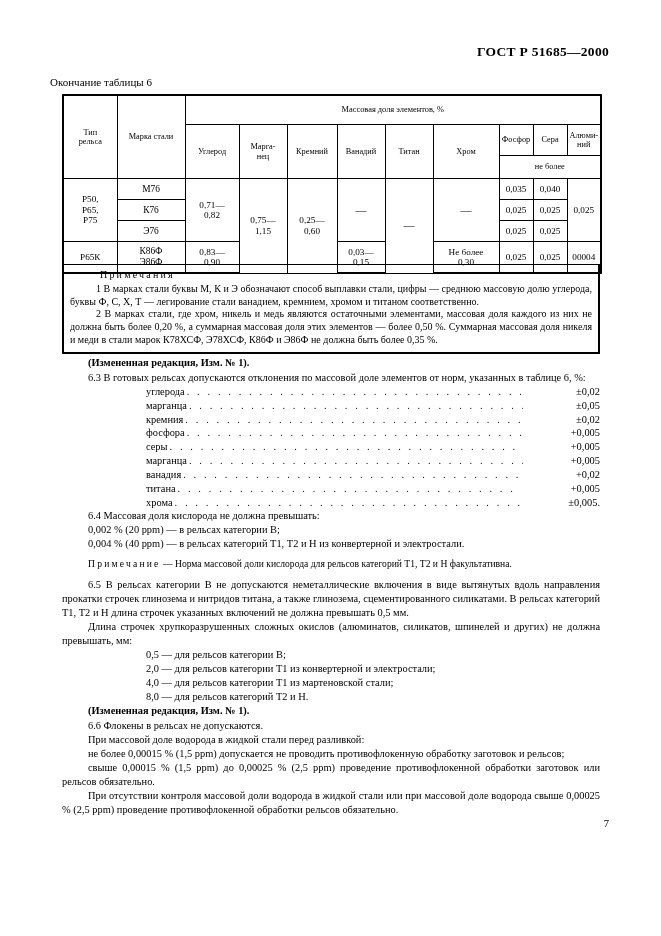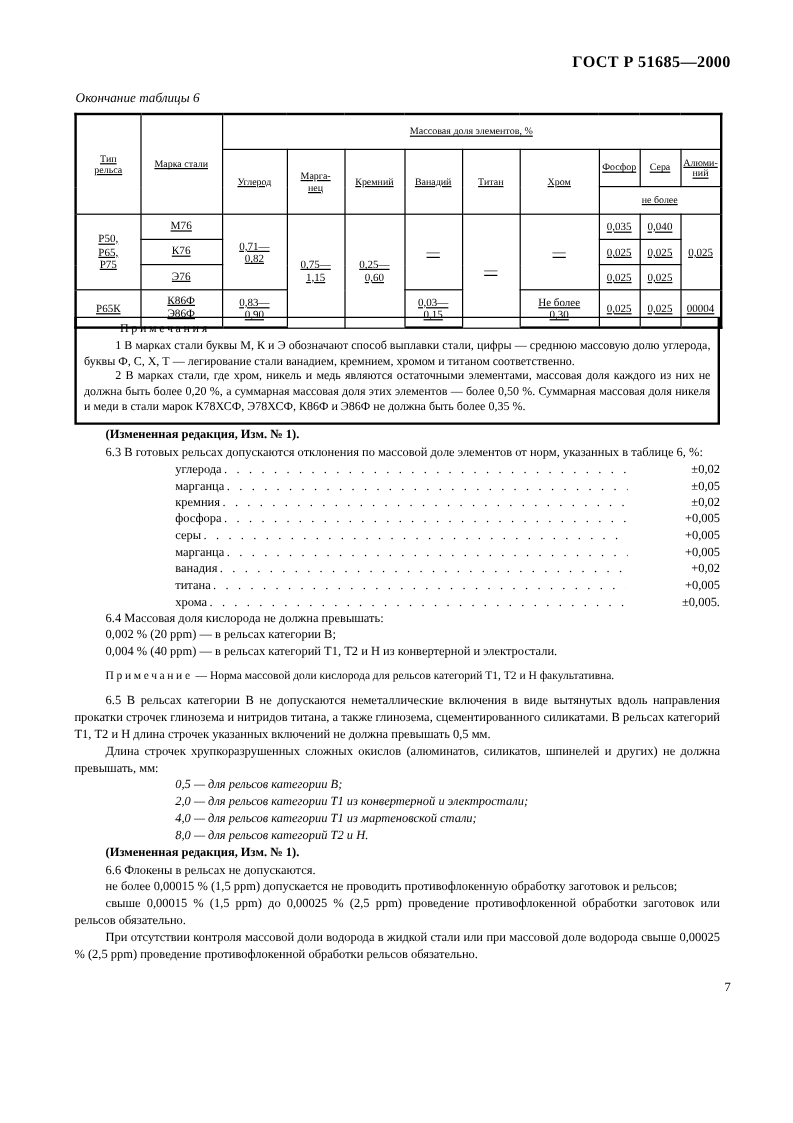--- a/index.html
+++ b/index.html
@@ -29,22 +29,21 @@
     right: 52px;
     font-family: "Liberation Serif", serif;
     font-weight: bold;
     font-size: 13.5px;
     letter-spacing: 0.3px;
   }
   
   .table-caption {
     position: absolute;
     top: 76px;
-    left: 63px;
-    font-style: italic;
+    left: 50px;
     font-size: 11px;
   }
   
   .tbl-wrap {
     position: absolute;
     left: 62px;
     top: 94px;
     width: 538px;
   }
   table.gost {
@@ -53,21 +52,20 @@
     table-layout: fixed;
     font-size: 8.3px;
     line-height: 1.12;
   }
   table.gost td, table.gost th {
     border: 1px solid #000;
     text-align: center;
     vertical-align: middle;
     padding: 1px 1px;
     font-weight: normal;
-    text-decoration: underline;
   }
   table.gost .outerT { border-top-width: 2px; }
   table.gost .outerL { border-left-width: 2px; }
   table.gost .outerR { border-right-width: 2px; }
   table.gost .outerB { border-bottom-width: 2px; }
   .h-span { font-size: 8.4px; }
   .cellnum { font-size: 9.2px; }
   .cellname { font-size: 9.4px; }
   .celltype { font-size: 9.2px; line-height: 1.18; }
   .dash { font-size: 11px; line-height: 1; }
@@ -128,21 +126,21 @@
 
   .note-inline {
     margin: 7px 0 0 0;
     padding-left: 26px;
     font-size: 9.6px;
     text-indent: 0;
   }
   .note-inline .nsp { letter-spacing: 2.2px; }
 
   .sub-list { margin: 0; padding-left: 84px; }
-  .sub-list div { line-height: 1.345; font-style: italic; }
+  .sub-list div { line-height: 1.345; }
 
   .page-num {
     position: absolute;
     right: 52px;
     top: 818px;
     font-size: 10.5px;
   }
 </style>
 </head>
 <body>
@@ -310,20 +308,21 @@
     <div class="sub-list">
       <div>0,5 — для рельсов категории В;</div>
       <div>2,0 — для рельсов категории Т1 из конвертерной и электростали;</div>
       <div>4,0 — для рельсов категории Т1 из мартеновской стали;</div>
       <div>8,0 — для рельсов категорий Т2 и Н.</div>
     </div>
 
     <div class="bold-line">(Измененная редакция, Изм. № 1).</div>
 
     <p class="para">6.6  Флокены в рельсах не допускаются.</p>
+    <p class="para">При массовой доле водорода в жидкой стали перед разливкой:</p>
     <p class="para">не более 0,00015 % (1,5 ppm) допускается не проводить противофлокенную обработку заготовок и рельсов;</p>
     <p class="para">свыше 0,00015 % (1,5 ppm) до 0,00025 % (2,5 ppm) проведение противофлокенной обработки заготовок или рельсов обязательно.</p>
     <p class="para">При отсутствии контроля массовой доли водорода в жидкой стали или при массовой доле водорода свыше 0,00025 % (2,5 ppm) проведение противофлокенной обработки рельсов обязательно.</p>
   </div>
 
   <div class="page-num">7</div>
 
 </div>
 
 </body></html>

